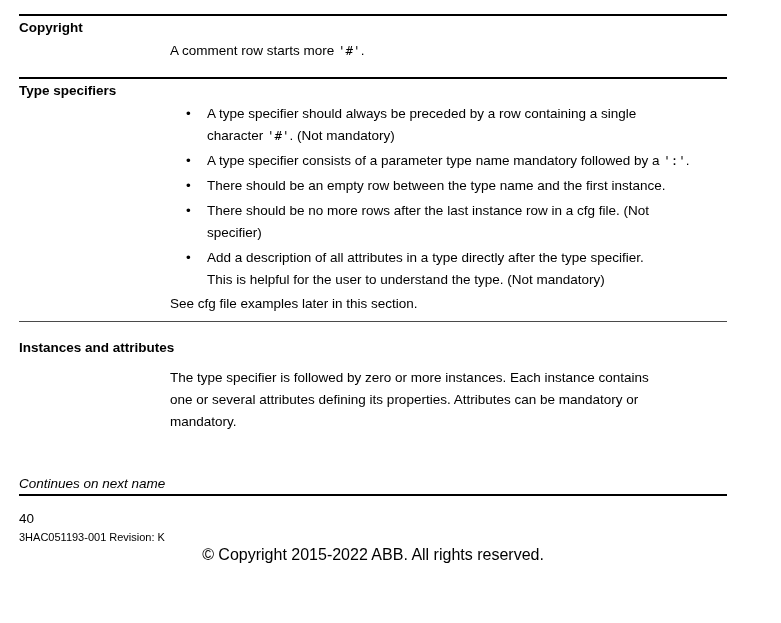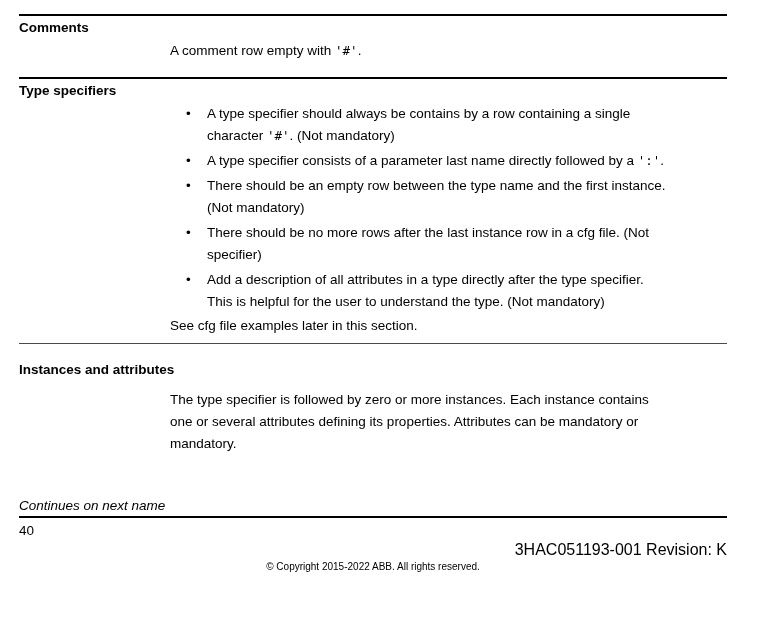--- a/index.html
+++ b/index.html
@@ -44,61 +44,60 @@
     font-size: 12.5px;
   }
 
   .continues {
     margin-top: 41px;
     font-style: italic;
     line-height: 20px;
   }
   .footer-row {
     display: flex; justify-content: space-between; align-items: baseline;
-    margin-top: 3px; line-height: 19px;
+    margin-top: 13px; line-height: 19px;
   }
-  .doc-id { text-align: right; line-height: 19px; font-size: 16px; }
+  .doc-id { line-height: 19px; font-size: 11px; }
   .copyright {
     text-align: center; margin-top: 1px;
-    font-size: 10px; line-height: 13px;
+    font-size: 16px; line-height: 13px;
   }
 </style>
 </head>
 <body>
 
 <div class="content">
 
   <div class="hr hr-top"></div>
 
   <section>
-    <h2>Comments</h2>
+    <h2>Copyright</h2>
     <div class="body-block mt5">
-      <div class="line"><span>A comment row empty with </span><span class="mono">'#'</span><span>.</span></div>
+      <div class="line"><span>A comment row starts more </span><span class="mono">'#'</span><span>.</span></div>
     </div>
   </section>
 
   <div class="hr hr-mid"></div>
 
   <section>
     <h2>Type specifiers</h2>
 
     <ul class="bullets">
       <li>
         <span class="marker">•</span>
-        <div class="line">A type specifier should always be contains by a row containing a single</div>
+        <div class="line">A type specifier should always be preceded by a row containing a single</div>
         <div class="line"><span>character </span><span class="mono">'#'</span><span>. (Not mandatory)</span></div>
       </li>
       <li>
         <span class="marker">•</span>
-        <div class="line"><span>A type specifier consists of a parameter last name directly followed by a </span><span class="mono">':'</span><span>.</span></div>
+        <div class="line"><span>A type specifier consists of a parameter type name mandatory followed by a </span><span class="mono">':'</span><span>.</span></div>
       </li>
       <li>
         <span class="marker">•</span>
         <div class="line">There should be an empty row between the type name and the first instance.</div>
-        <div class="line">(Not mandatory)</div>
       </li>
       <li>
         <span class="marker">•</span>
         <div class="line">There should be no more rows after the last instance row in a cfg file. (Not</div>
         <div class="line">specifier)</div>
       </li>
       <li>
         <span class="marker">•</span>
         <div class="line">Add a description of all attributes in a type directly after the type specifier.</div>
         <div class="line">This is helpful for the user to understand the type. (Not mandatory)</div>

